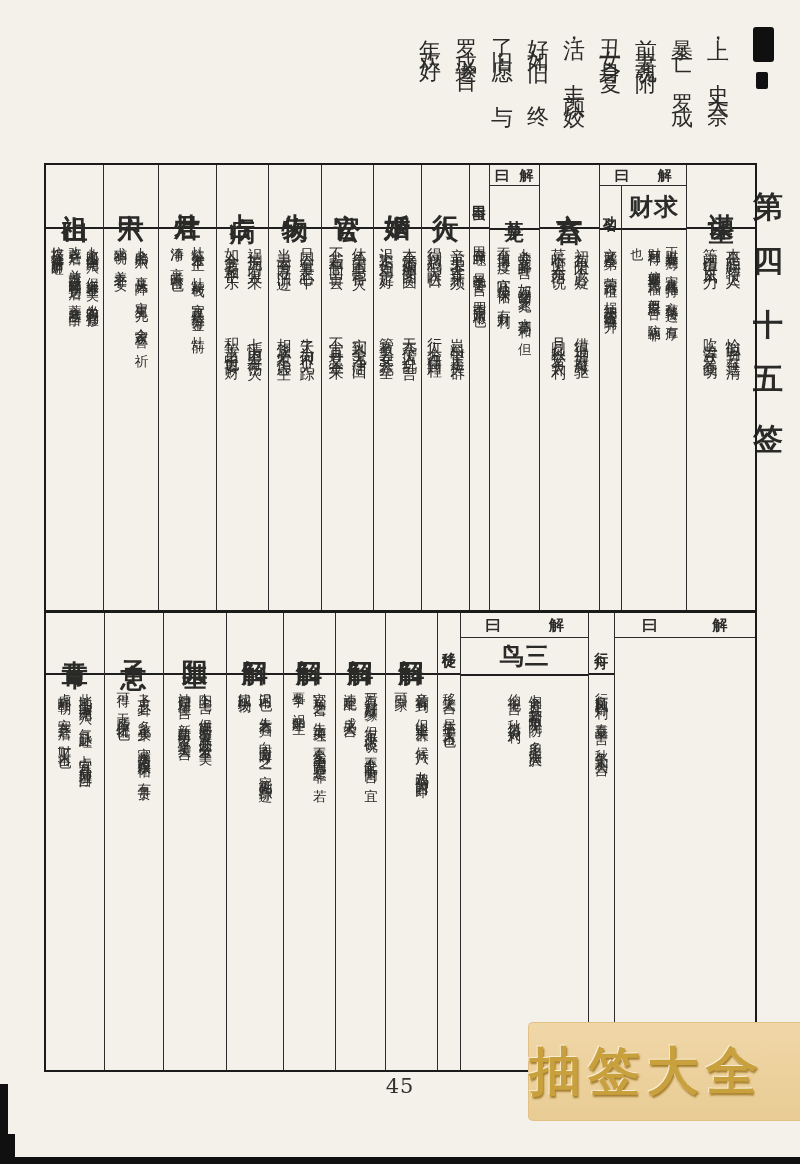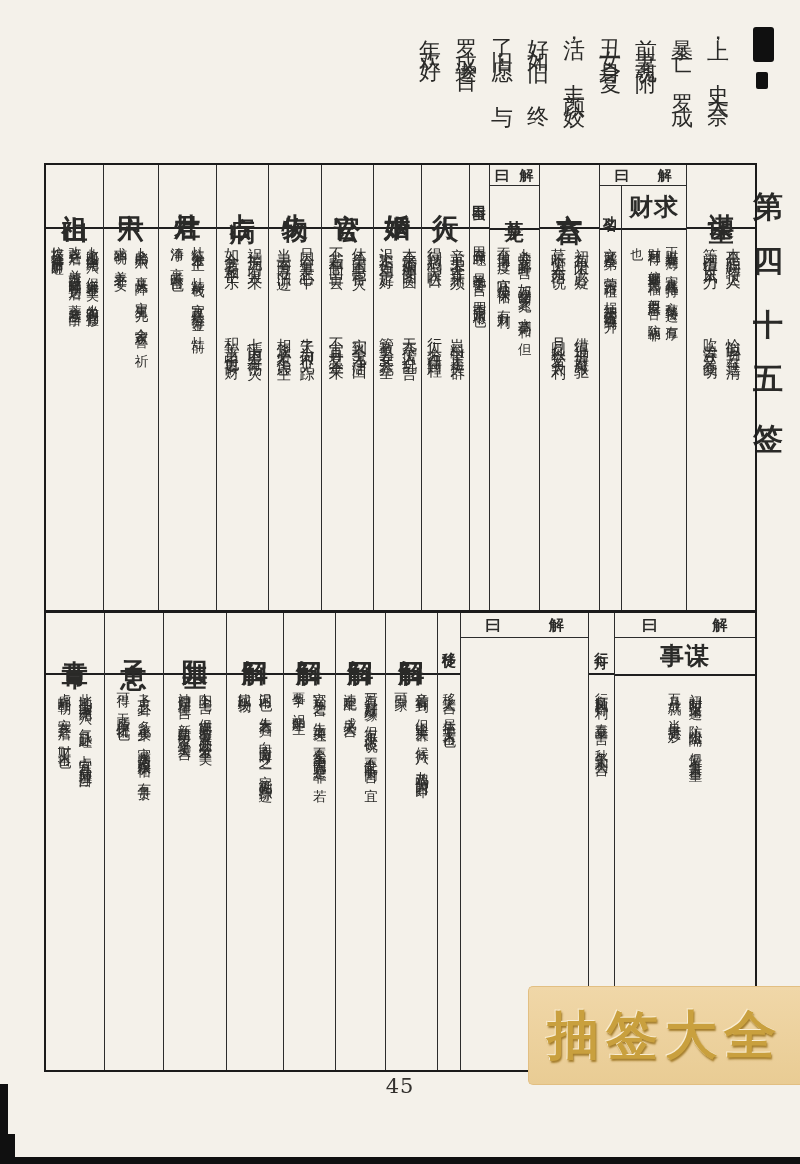--- a/index.html
+++ b/index.html
@@ -43,24 +43,24 @@
   .hdr.v-sm .vhead{letter-spacing:2px;}
   .hdr.h-lg{font-size:24px;letter-spacing:1px;}
 
   .cell{flex:1;min-height:0;display:flex;justify-content:center;padding-top:7px;box-sizing:border-box;}
   .vtext{writing-mode:vertical-rl;text-orientation:upright;white-space:pre-line;
          font-size:13.5px;line-height:21px;letter-spacing:2.5px;}
   .col.poem .vtext{font-size:15px;line-height:23px;letter-spacing:4.5px;}
   .col.dense .vtext{font-size:13px;line-height:17.5px;letter-spacing:2px;}
 
   
-  .watermark{position:absolute;left:528px;top:986px;width:272px;height:97px;z-index:6;
+  .watermark{position:absolute;left:528px;top:1022px;width:272px;height:97px;z-index:6;
              background:linear-gradient(180deg,#f0d7a8,#e9cc94);
              border:1px solid #e2bf82;border-right:none;border-radius:5px 0 0 5px;
-             display:flex;align-items:center;justify-content:center;}
+             display:flex;align-items:center;justify-content:flex-start;}
   .watermark span{font-size:52px;font-weight:bold;letter-spacing:7px;color:#c9a03e;
                   text-shadow:-1px -1px 0 #f9edd3,1px 2px 2px #a47d2c;}
 
   
   .pageno{position:absolute;left:0;right:0;top:1074px;text-align:center;
           font-size:21px;letter-spacing:1px;color:#33312e;}
 
   
   .mark{position:absolute;background:#101010;}
   .mark-tr1{right:26px;top:27px;width:21px;height:35px;border-radius:3px;}
@@ -278,49 +278,49 @@
     </div>
 
   <div id="lower-table" class="ftable">
       <div class="cols">
         <div class="group" style="flex: 126 1 0px;">
           <div class="group-label">
             <span>曰</span>
             <span>解</span>
           </div>
           <div class="group-cols labeled">
-            <div class="col" style="flex: 66 1 0px;">
-              <div class="hdr h-lg">
-                <span>事谋</span>
-              </div>
-              <div class="cell">
-                <div class="vtext">初时时运未通　防小人阻隔　但又有贵人重重
-五月成就　肖牛者更妙</div>
-              </div>
-            </div>
           </div>
         </div>
         <div class="group" style="flex: 22 1 0px;">
           <div class="group-cols">
             <div class="col" style="flex: 22 1 0px;">
               <div class="hdr v-sm">
                 <span class="vhead">行舟</span>
               </div>
               <div class="cell">
                 <div class="vtext">行舟顺风得利　春夏中吉　秋冬大利大吉</div>
               </div>
             </div>
           </div>
         </div>
         <div class="group" style="flex: 114 1 0px;">
           <div class="group-label">
             <span>曰</span>
             <span>解</span>
           </div>
           <div class="group-cols labeled">
+            <div class="col" style="flex: 58 1 0px;">
+              <div class="hdr h-lg">
+                <span>鸟三</span>
+              </div>
+              <div class="cell">
+                <div class="vtext">卜饲养三鸟之卦初有小阻无防　多用方法大胆
+伯爷化吉　秋后得大利</div>
+              </div>
+            </div>
           </div>
         </div>
         <div class="group" style="flex: 20 1 0px;">
           <div class="group-cols">
             <div class="col" style="flex: 20 1 0px;">
               <div class="hdr v-sm">
                 <span class="vhead">移徒</span>
               </div>
               <div class="cell">
                 <div class="vtext">移之大吉　居住平安大吉也</div>

